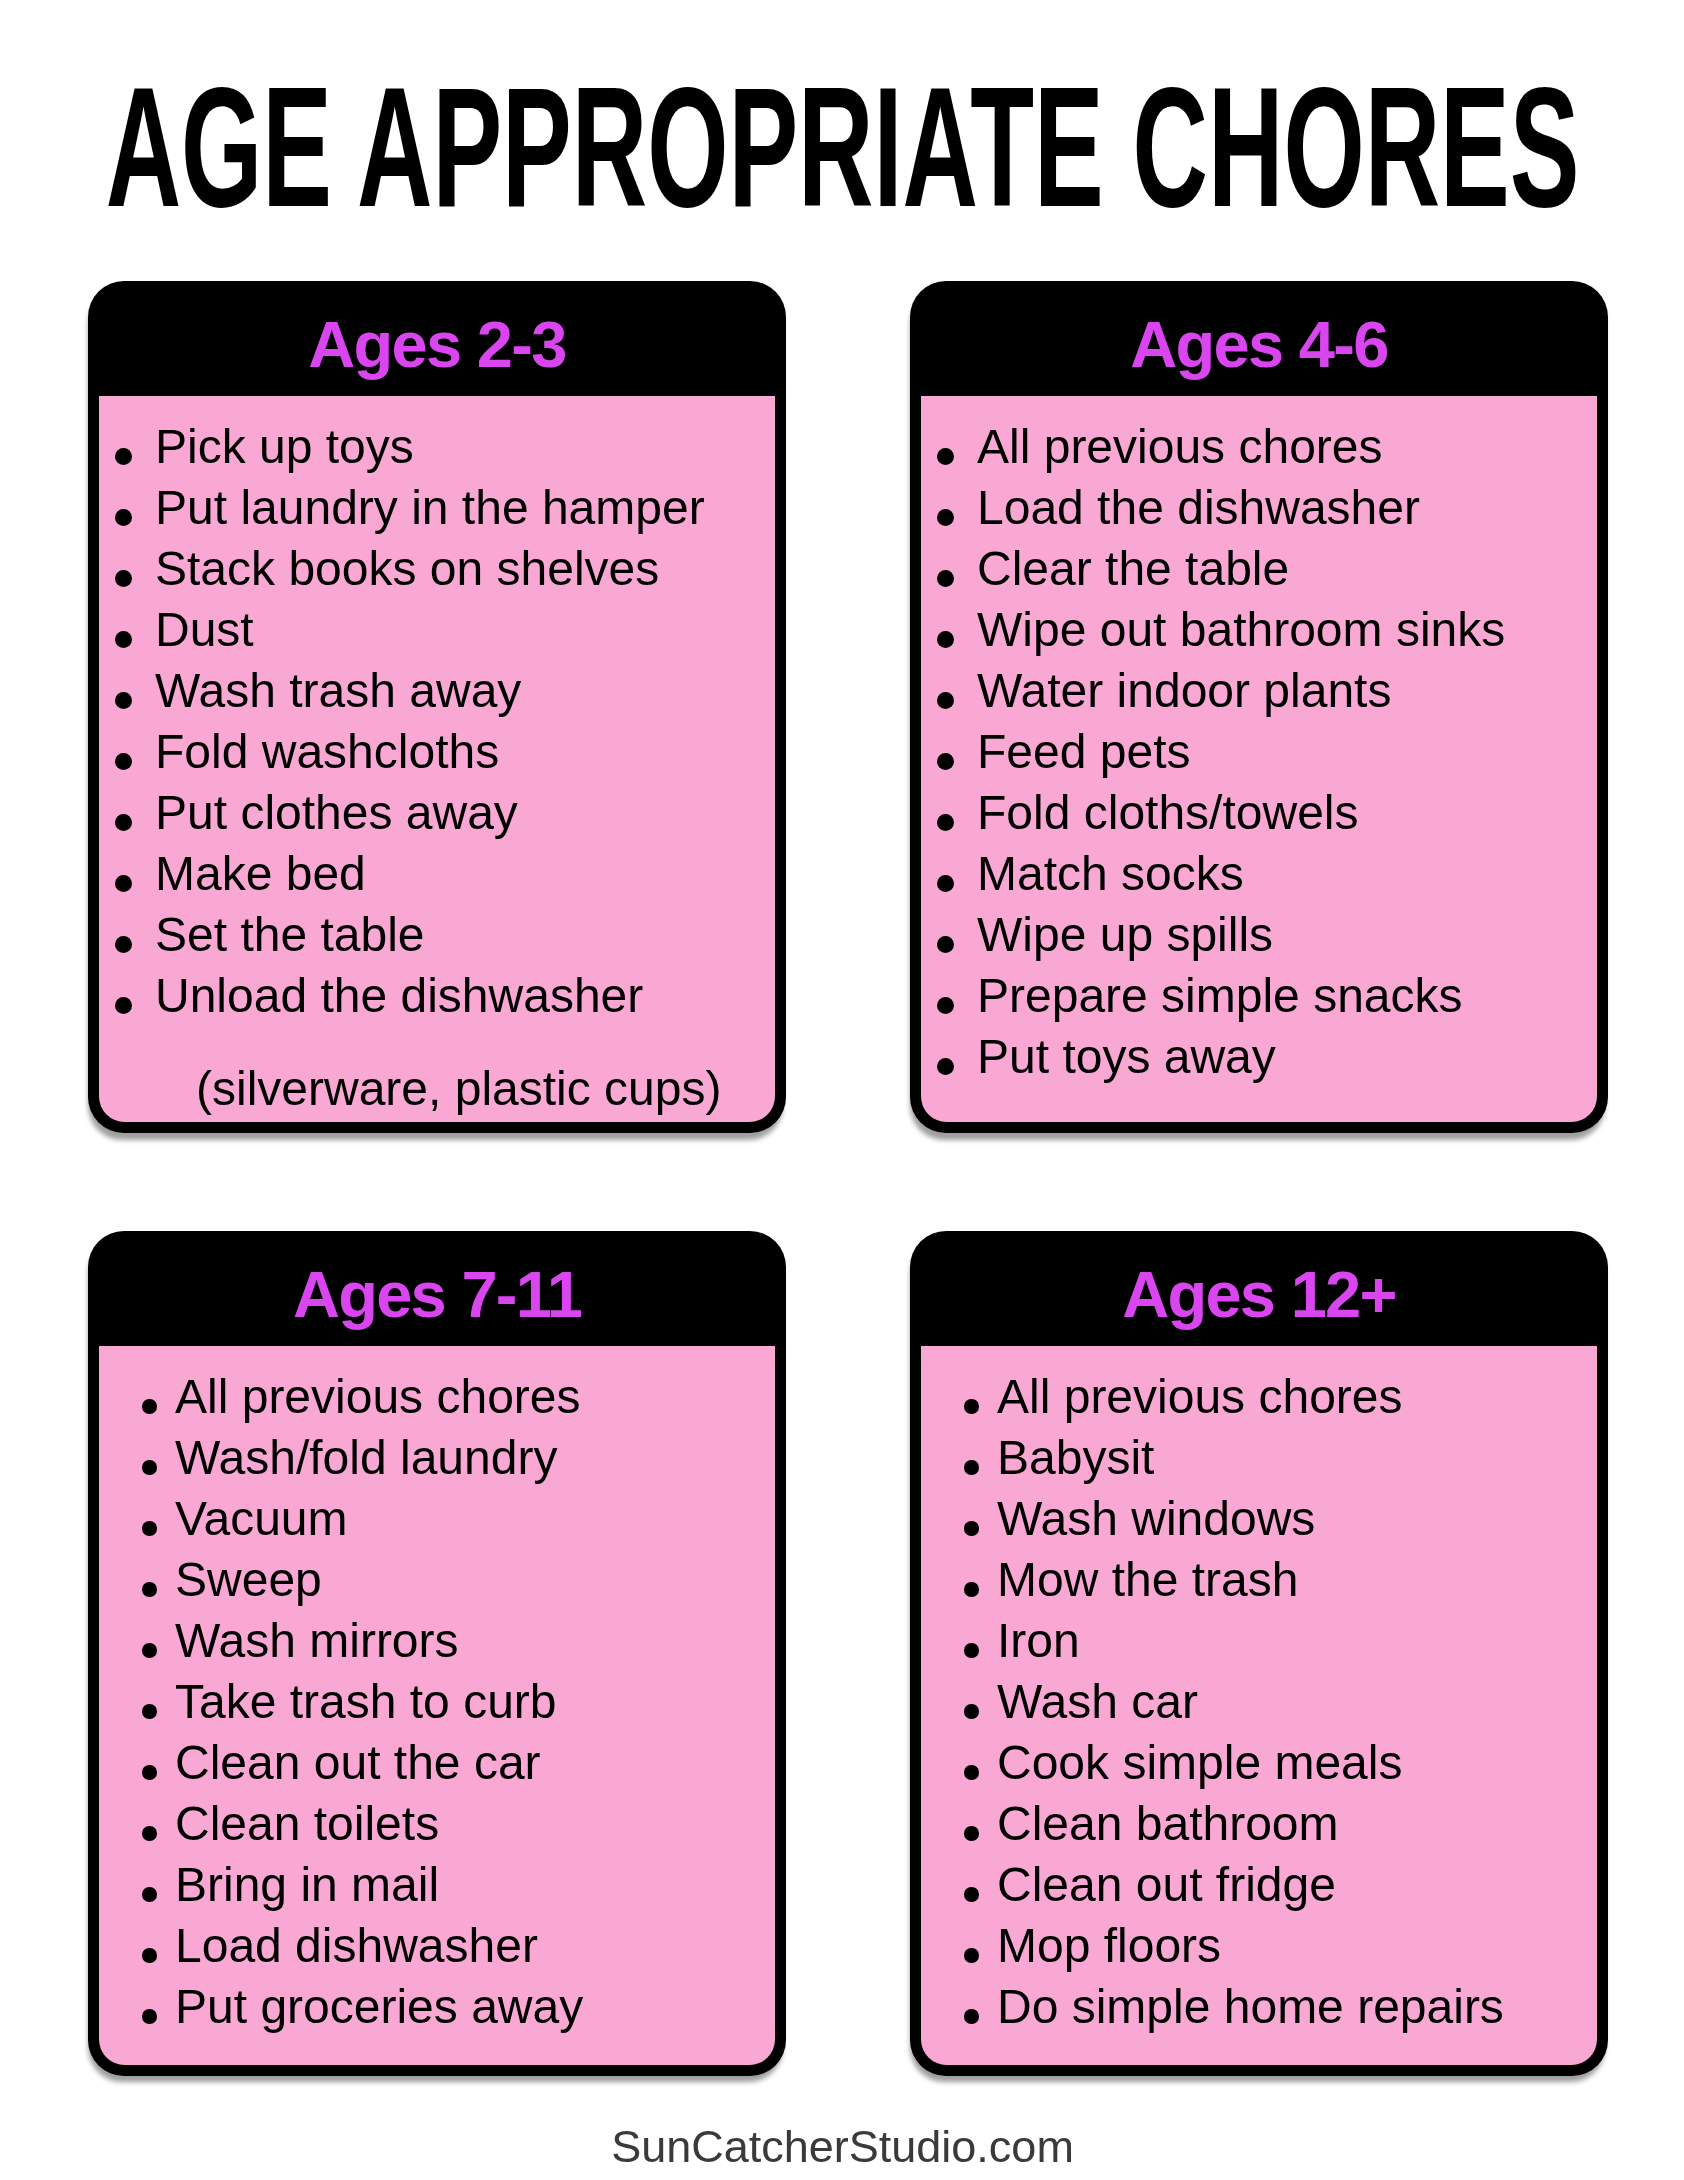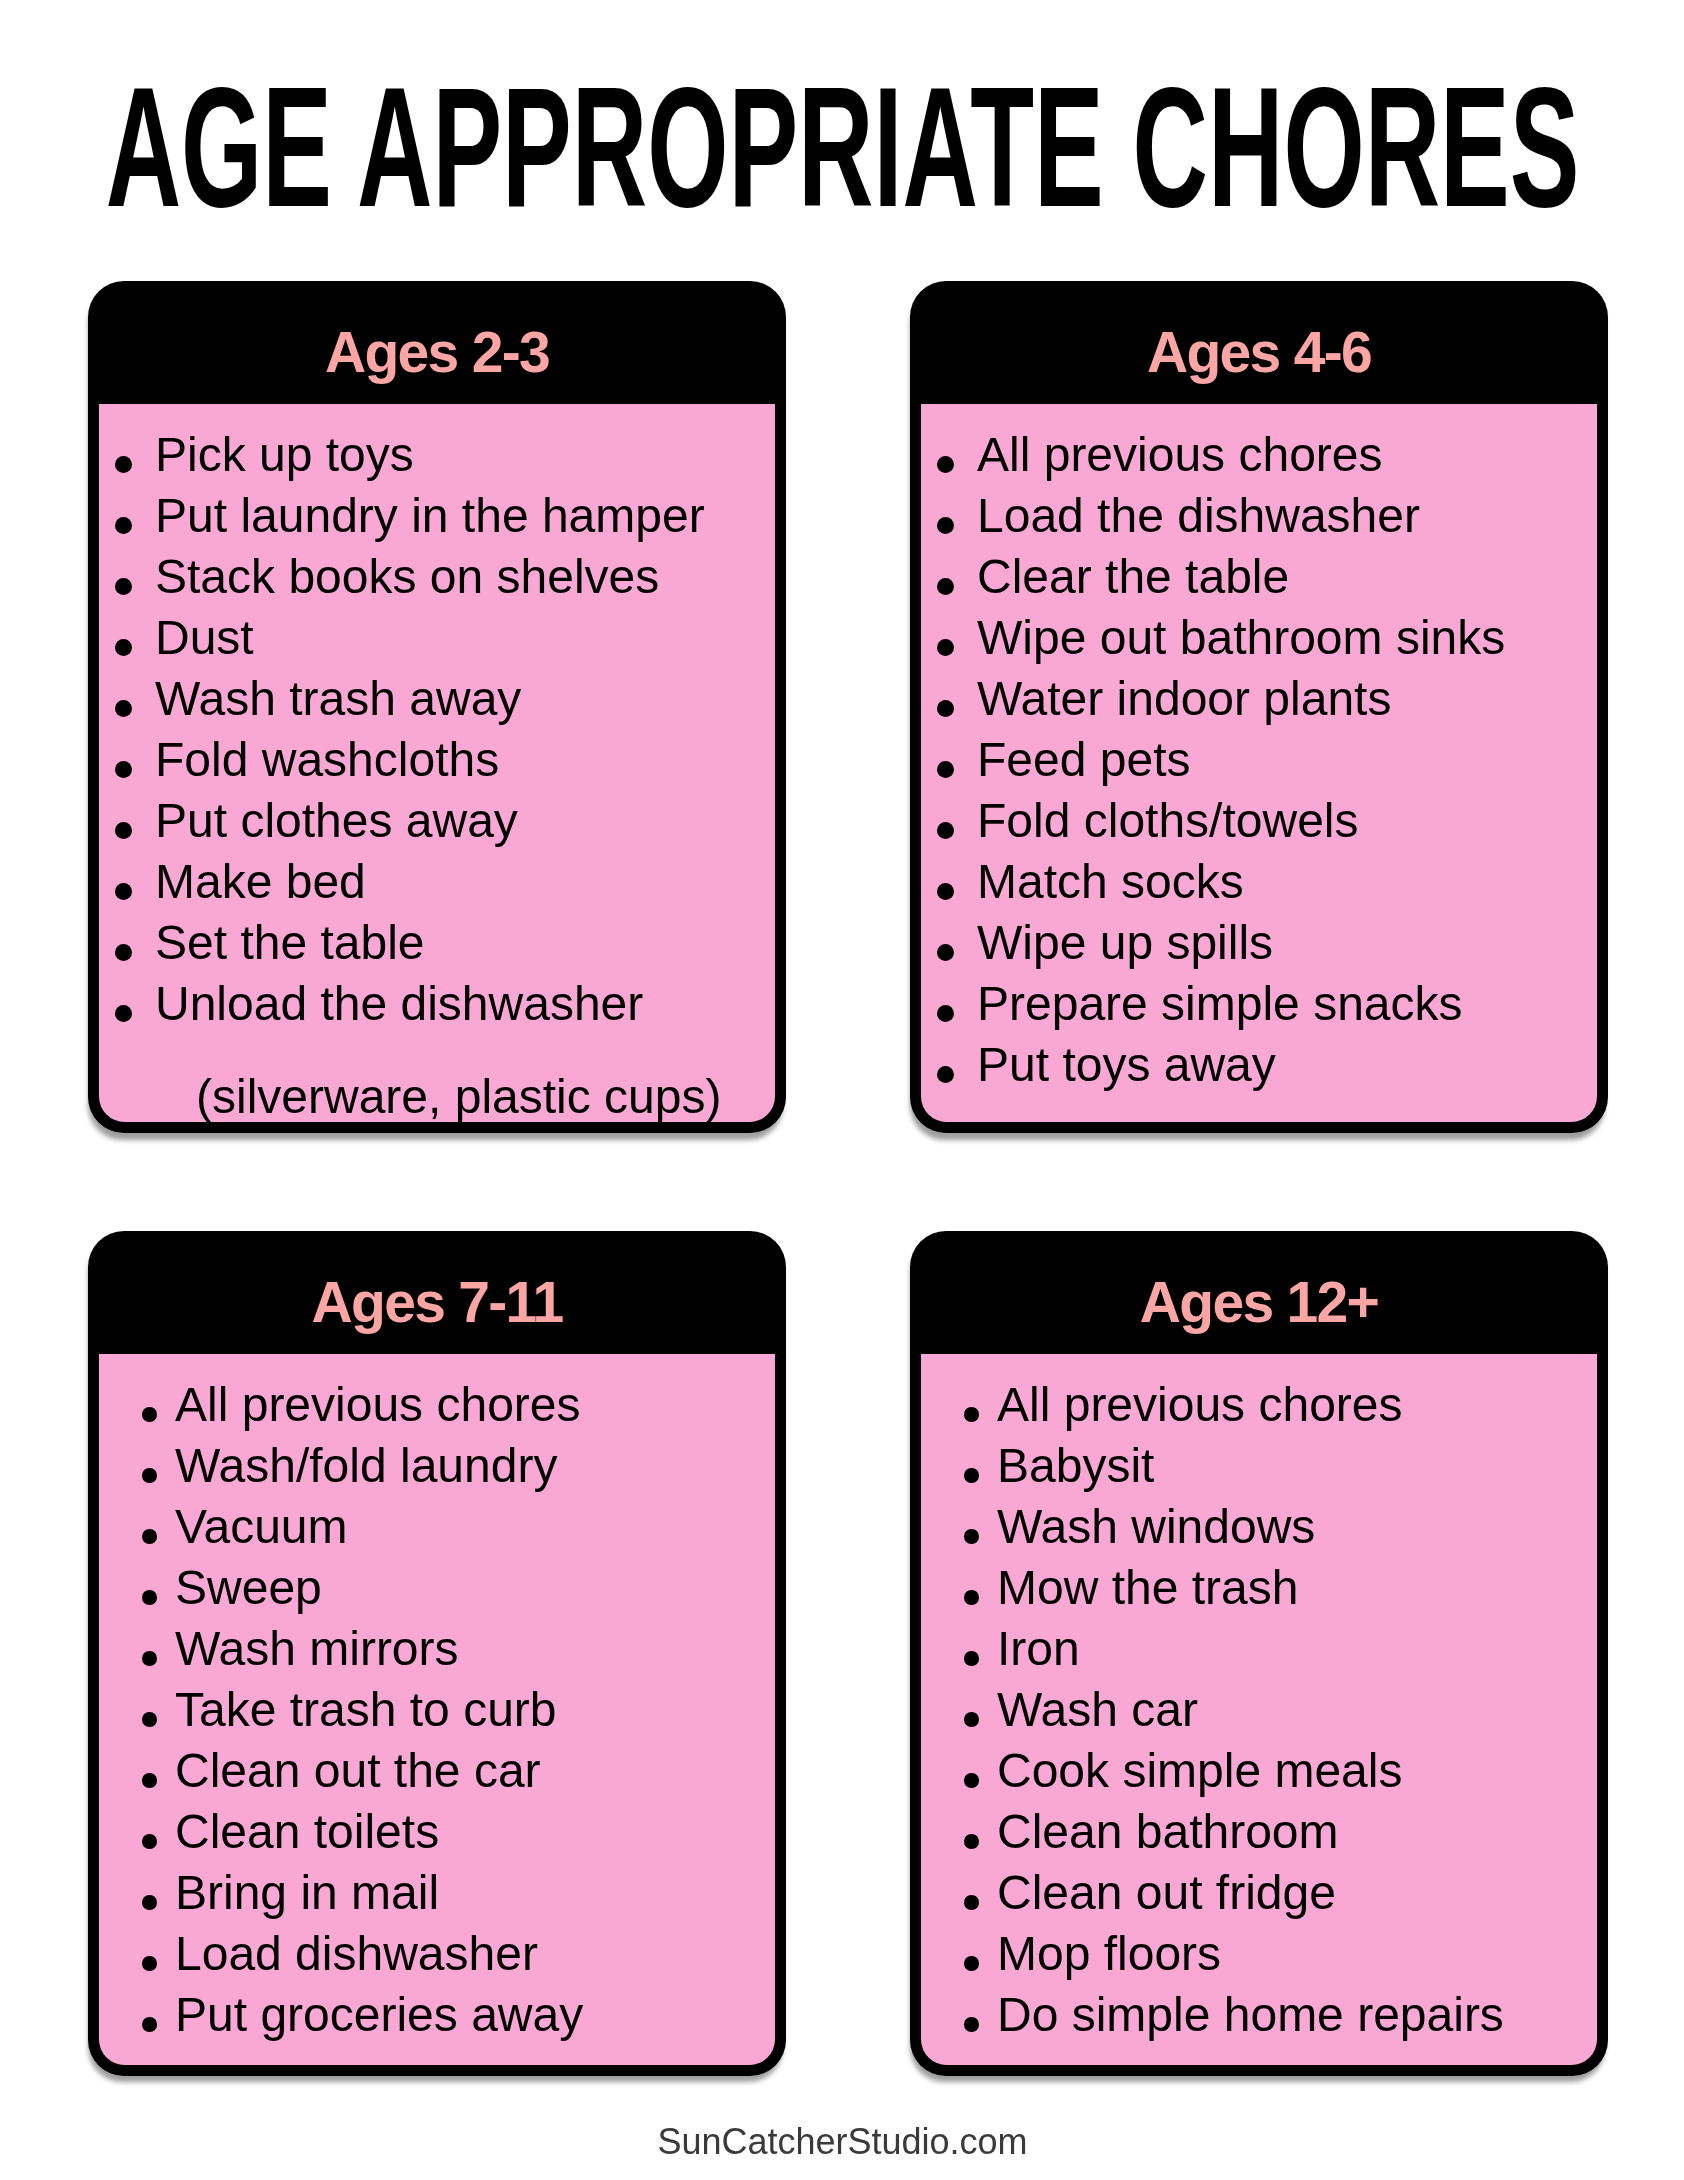--- a/index.html
+++ b/index.html
@@ -49,26 +49,25 @@
     flex-direction: column;
     box-shadow: -1.7px 7.7px 5.1px -1.7px rgba(0,0,0,0.38);
   }
 
   .card-header {
     height: 104px;
     flex: 0 0 104px;
     display: flex;
     align-items: center;
     justify-content: center;
-    color: #fca5a5;
-    font-size: 57px;
+    color: #d946ef;
+    font-size: 65px;
     font-weight: bold;
     letter-spacing: -1.7px;
     white-space: nowrap;
-    margin-top: 8px;
   }
 
   .card-body {
     background: #f9a8d4;
     flex: 1 1 auto;
     border-radius: 0 0 25.6px 25.6px;
     overflow: hidden;
   }
 
   .chore-list {
@@ -111,21 +110,21 @@
     margin-top: 32px;
   }
 
   
   .footer {
     position: absolute;
     left: 0;
     top: 2121px;
     width: 1685px;
     text-align: center;
-    font-size: 36px;
+    font-size: 45px;
     color: #3a3a3a;
   }
 </style>
 </head>
 <body>
 
 <svg class="title-svg" viewBox="0 0 1978 230" xmlns="http://www.w3.org/2000/svg">
   <text x="989" y="202" text-anchor="middle" textLength="1730" lengthAdjust="spacingAndGlyphs">AGE APPROPRIATE CHORES</text>
 </svg>
 

